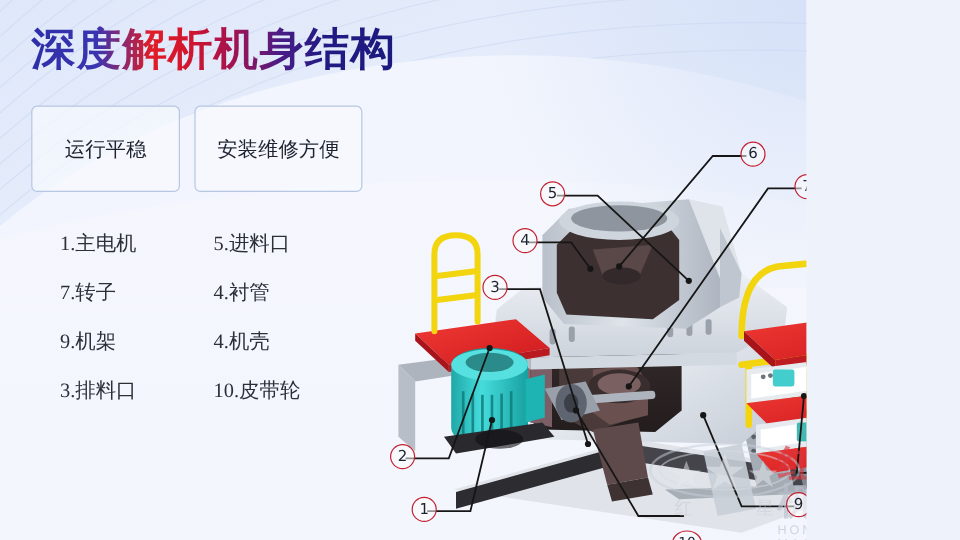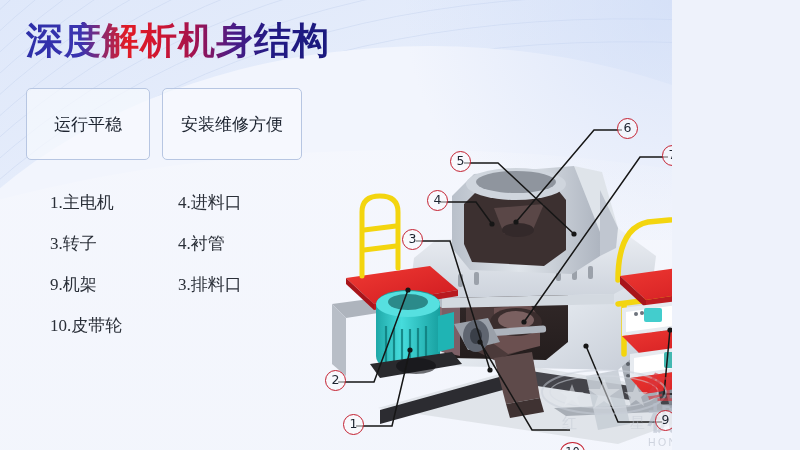--- a/index.html
+++ b/index.html
@@ -102,24 +102,25 @@
 
   <div class="title">深度解析机身结构</div>
 
   <div class="badges">
     <div class="badge">运行平稳</div>
     <div class="badge">安装维修方便</div>
   </div>
 
   <div class="parts">
     <div class="cell">1.主电机</div>
-    <div class="cell">4.进料口</div>
-    <div class="cell">3.转子</div>
+    <div class="cell">5.进料口</div>
+    <div class="cell">7.转子</div>
     <div class="cell">4.衬管</div>
     <div class="cell">9.机架</div>
+    <div class="cell">4.机壳</div>
     <div class="cell">3.排料口</div>
     <div class="cell">10.皮带轮</div>
   </div>
 
   <div class="machine">
     <svg width="482" height="342" viewBox="0 0 482 342">
       <defs>
         <linearGradient id="gLightCase" x1="0" y1="0" x2="1" y2="1">
           <stop offset="0" stop-color="#f4f6f9"></stop>
             <stop offset="0.55" stop-color="#e4e9ef"></stop>

